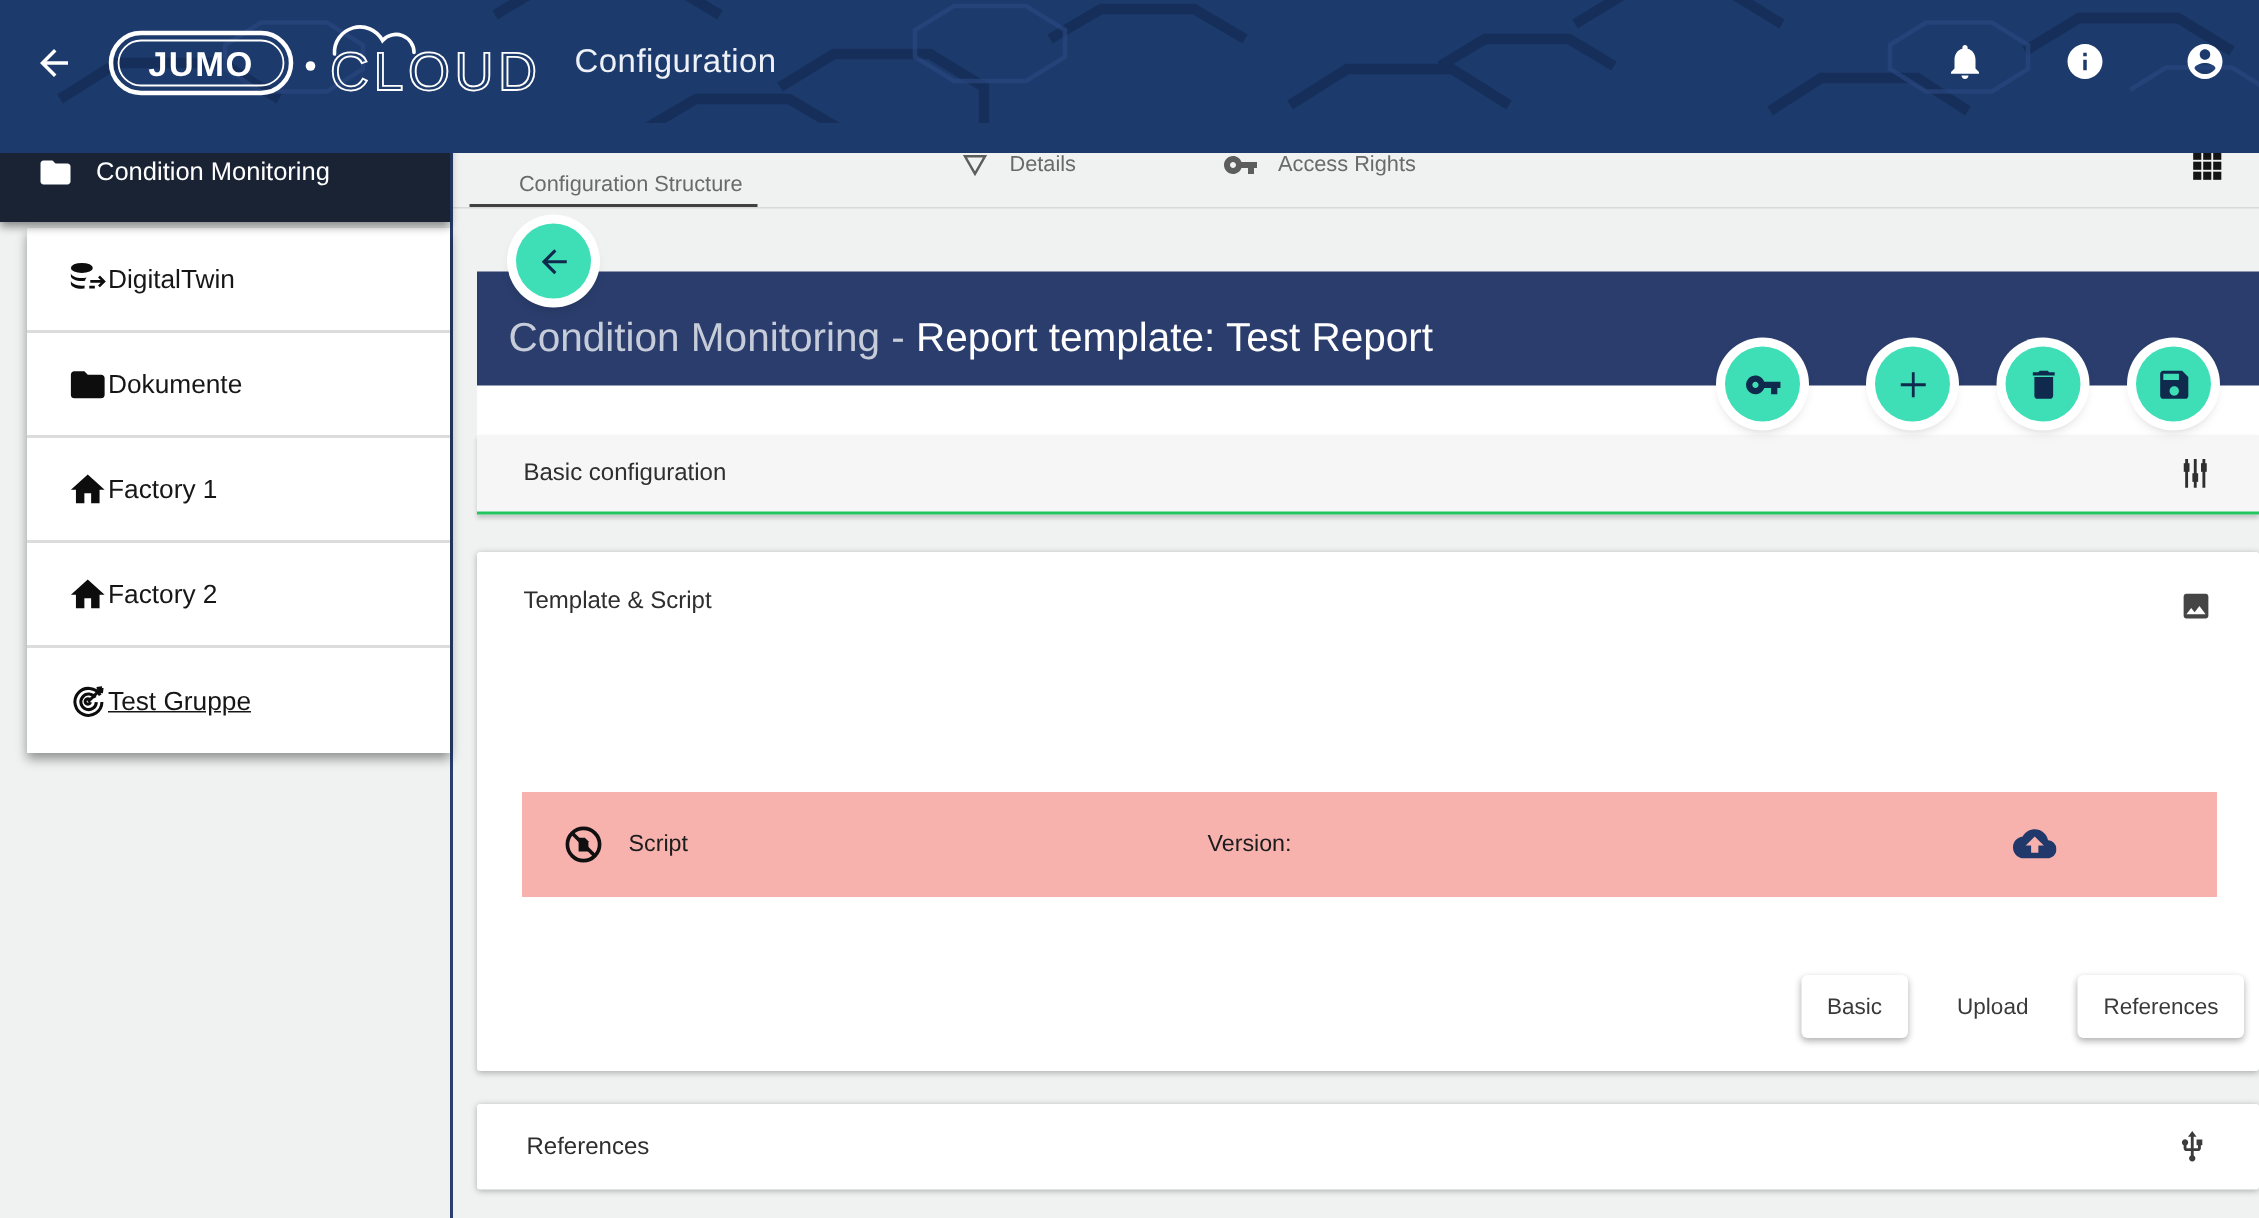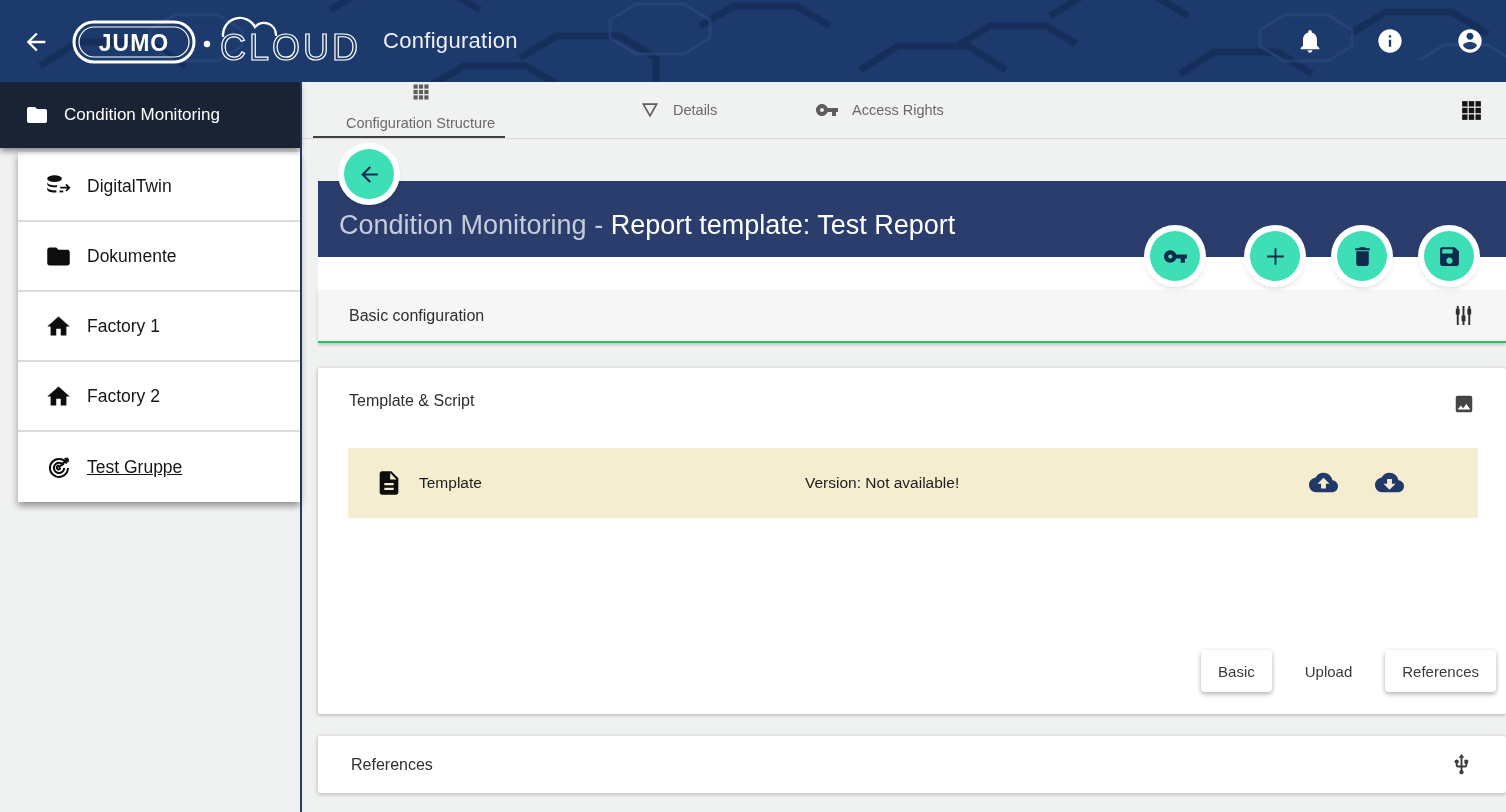--- a/index.html
+++ b/index.html
@@ -1,39 +1,39 @@
 <!DOCTYPE html>
 <html><head>
 <meta charset="utf-8">
 <style>
   html,body{margin:0;padding:0;width:1506px;height:812px;overflow:hidden;
     font-family:"Liberation Sans",sans-serif;background:#f0f1f1;}
   .app{position:relative;width:1506px;height:812px;}
   svg{display:block;}
 
   
-  .topbar{position:absolute;left:0;top:0;width:1506px;height:82px;background:#1d3a6d;overflow:hidden;z-index:20;}
+  .topbar{position:absolute;left:0;top:0;width:1506px;height:102px;background:#1d3a6d;overflow:hidden;z-index:20;}
   .hexpat{position:absolute;inset:0;pointer-events:none;}
   .topbar-back{position:absolute;left:22px;top:28px;width:28px;height:28px;color:#fff;cursor:pointer;}
   .brand{position:absolute;left:70px;top:8px;}
   .topbar-title{position:absolute;left:383px;top:0;height:82px;display:flex;align-items:center;
     color:#eef1f7;font-size:22px;letter-spacing:.3px;}
   .topbar-actions{position:absolute;right:22px;top:0;height:82px;display:flex;align-items:center;gap:52px;}
   .topbar-actions .icon-btn{width:28px;height:28px;color:#fff;cursor:pointer;}
 
   
   .sidebar{position:absolute;left:0;top:82px;width:300px;height:730px;background:#f0f1f1;
     border-right:2px solid #2a3f6e;}
   .side-header{position:absolute;left:0;top:0;width:300px;height:66px;background:#1a2334;color:#fff;
     display:flex;align-items:center;gap:15px;padding-left:25px;box-sizing:border-box;
     font-size:17px;box-shadow:0 3px 6px rgba(0,0,0,.45);z-index:3;}
   .side-header svg{width:24px;height:24px;color:#fff;}
   .side-list{position:absolute;left:18px;top:70px;width:282px;background:#fff;
     box-shadow:0 4px 7px rgba(0,0,0,.4);z-index:2;}
-  .side-item{height:70px;display:flex;align-items:center;gap:15px;padding-left:27px;box-sizing:border-box;
+  .side-item{height:70px;display:flex;align-items:center;padding-left:27px;box-sizing:border-box;
     background:#fff;border-bottom:2px solid #dcdcdc;cursor:pointer;font-size:17.5px;color:#161616;}
   .side-item:last-child{border-bottom:none;text-decoration:underline;}
   .side-item svg{width:27px;height:27px;color:#0d0d0d;flex:0 0 auto;}
 
   
   .main{position:absolute;left:302px;top:82px;width:1204px;height:730px;background:#f0f1f1;}
 
   .tabbar{position:absolute;left:0;top:0;width:1204px;height:56px;border-bottom:1px solid #d9d9d9;}
   .tab{position:absolute;top:0;height:56px;display:flex;align-items:center;gap:13px;cursor:pointer;
     color:#6a6a6a;font-size:14.5px;box-sizing:border-box;}
@@ -303,38 +303,35 @@
     </div>
 
     <div class="card ts-card">
       <div class="ts-title">Template &amp; Script</div>
       <div class="ts-image-btn">
         <svg viewBox="0 0 24 24" fill="currentColor">
             <path d="M21 19V5c0-1.1-.9-2-2-2H5c-1.1 0-2 .9-2 2v14c0 1.1.9 2 2 2h14c1.1 0 2-.9 2-2zM8.5 13.5l2.5 3.01L14.5 12l4.5 6H5l3.5-4.5z"></path>
           </svg>
       </div>
 
-      <div class="file-row row-template">
-        <svg class="f-icon" viewBox="0 0 24 24" fill="currentColor">
-          <path d="M14 2H6c-1.1 0-1.99.9-1.99 2L4 20c0 1.1.89 2 1.99 2H18c1.1 0 2-.9 2-2V8l-6-6zm2 16H8v-2h8v2zm0-4H8v-2h8v2zm-3-5V3.5L18.5 9H13z"></path>
-        </svg>
-        <span class="f-label">Template</span>
-        <span class="f-version">Version: Not available!</span>
-        <div class="cloud-btn cloud-up-a">
+
+      <div class="file-row row-script">
+        <svg class="f-icon" viewBox="0 0 24 24">
+          <path d="M9.2 8.2h3.6l2 2V16H9.2z" fill="#101010"></path>
+          <circle cx="12" cy="12" r="9.2" fill="none" stroke="#101010" stroke-width="2.1"></circle>
+          <line x1="5.6" y1="5.6" x2="18.4" y2="18.4" stroke="#101010" stroke-width="2.1"></line>
+        </svg>
+        <span class="f-label">Script</span>
+        <span class="f-version">Version:</span>
+        <div class="cloud-btn cloud-up-b">
           <svg viewBox="0 0 24 24" fill="currentColor">
               <path d="M19.35 10.04C18.67 6.59 15.64 4 12 4 9.11 4 6.6 5.64 5.35 8.04 2.34 8.36 0 10.91 0 14c0 3.31 2.69 6 6 6h13c2.76 0 5-2.24 5-5 0-2.64-2.05-4.78-4.65-4.96zM14 13v4h-4v-4H7l5-5 5 5h-3z"></path>
             </svg>
         </div>
-        <div class="cloud-btn cloud-down-a">
-          <svg viewBox="0 0 24 24" fill="currentColor">
-              <path d="M19.35 10.04C18.67 6.59 15.64 4 12 4 9.11 4 6.6 5.64 5.35 8.04 2.34 8.36 0 10.91 0 14c0 3.31 2.69 6 6 6h13c2.76 0 5-2.24 5-5 0-2.64-2.05-4.78-4.65-4.96zM17 13l-5 5-5-5h3V9h4v4h3z"></path>
-            </svg>
-        </div>
-      </div>
-
+      </div>
 
       <div class="ts-footer">
         <div class="btn">Basic</div>
         <div class="btn flat">Upload</div>
         <div class="btn">References</div>
       </div>
     </div>
 
     <div class="card ref-card">
       <span class="bar-label">References</span>

